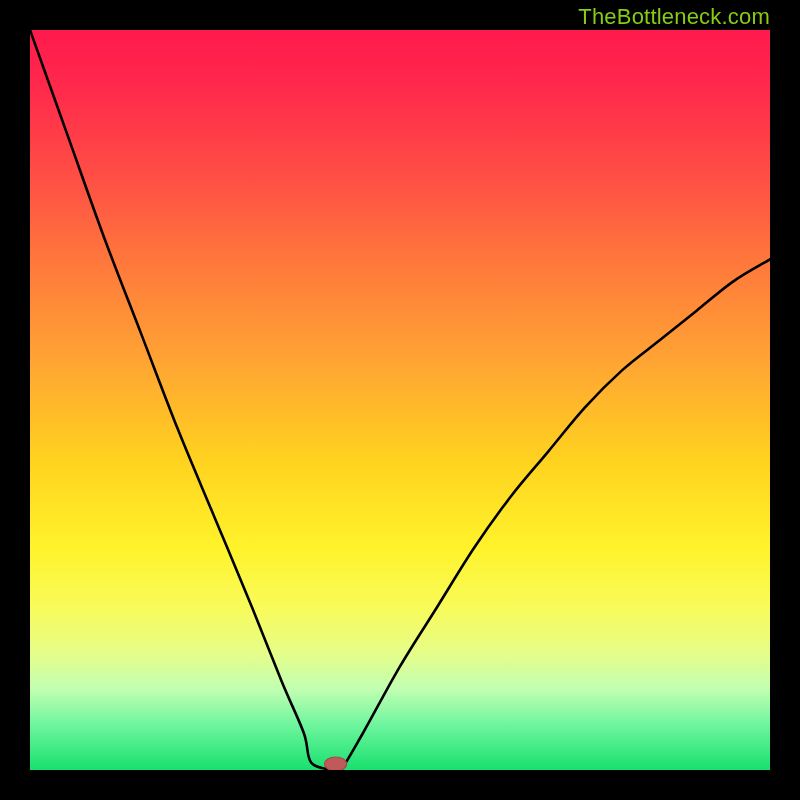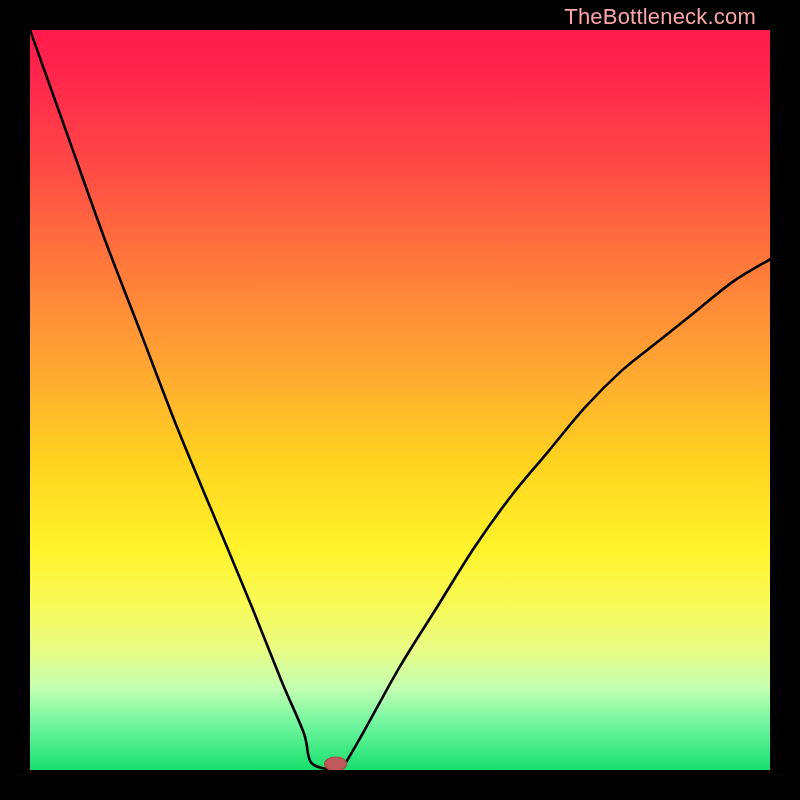--- a/index.html
+++ b/index.html
@@ -41,22 +41,22 @@
   .plot-area svg {
     position: absolute;
     left: 0;
     top: 0;
     width: 100%;
     height: 100%;
   }
   .watermark {
     position: absolute;
     top: 4px;
-    right: 44px;
-    color: #fca5a5;
+    right: 30px;
+    color: #84cc16;
     font-size: 22px;
     letter-spacing: 0.2px;
     font-weight: 400;
     user-select: none;
   }
 </style>
 </head>
 <body>
 
 <div class="frame">

